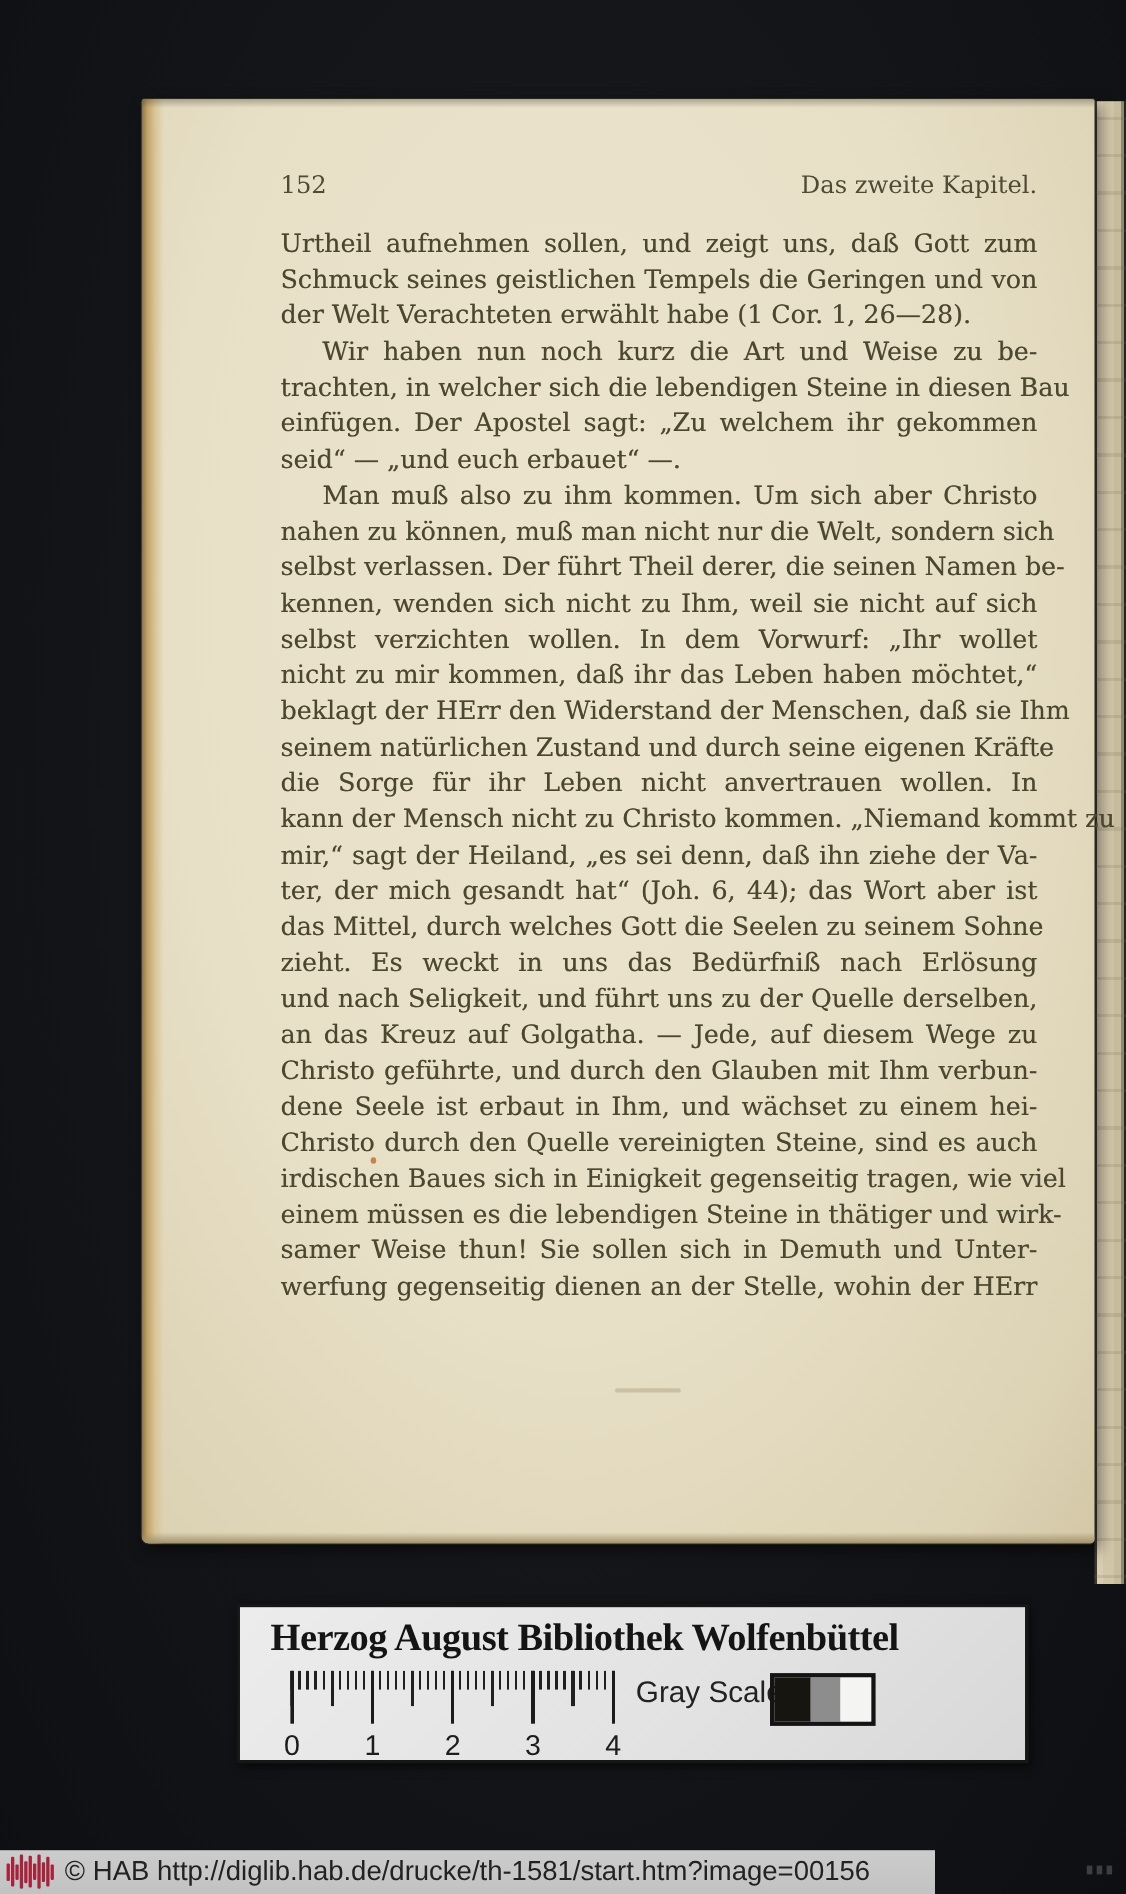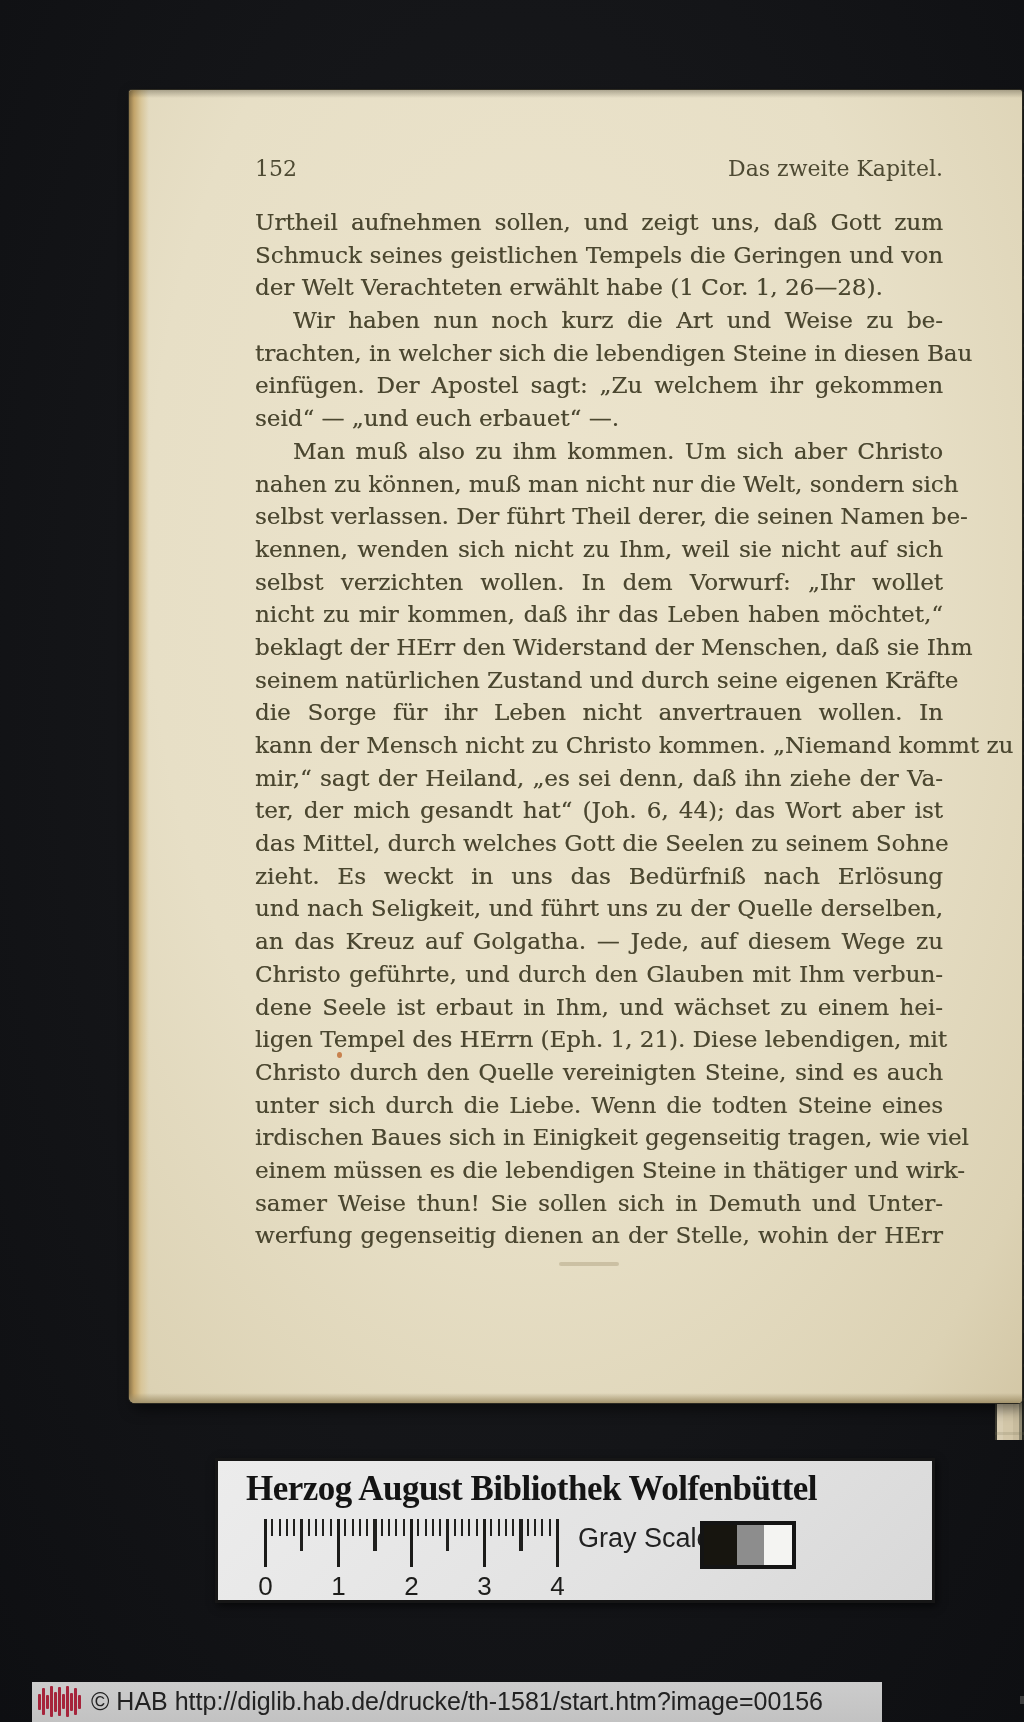--- a/index.html
+++ b/index.html
@@ -12,21 +12,21 @@
   .page-stack{position:absolute;left:995px;top:92px;width:29px;height:1348px;
        background:linear-gradient(90deg,#3c3a30 0 2px,#d8cdb2 2px 8px,#d2c6a8 8px 18px,#c8bc9e 18px 24px,#8e8871 24px 27px,#23241f 27px);
        }
   .page-stack:after{content:"";position:absolute;inset:0;opacity:.18;
        background:repeating-linear-gradient(180deg,transparent 0 14px,#6e6a4d 14px 17px,transparent 17px 34px);}
 
   
   .page{position:absolute;left:129px;top:90px;width:866px;height:1313px;
        border-radius:3px 2px 4px 6px;
        background:radial-gradient(ellipse at 45% 35%, #ece4cd 0%, #e7dfc6 55%, #dcd2b4 88%, #d3c7a6 100%);
-       box-shadow:0 0 0 1px #2a2820, 4px 6px 14px rgba(0,0,0,.55);padding-left:27px;}
+       box-shadow:0 0 0 1px #2a2820, 4px 6px 14px rgba(0,0,0,.55);}
   .page-edge-left{position:absolute;left:0;top:0;bottom:0;width:20px;border-radius:3px 0 0 6px;
        background:linear-gradient(90deg,#8a744a 0%,#c2a369 25%,#d8c598 60%,rgba(216,197,152,0) 100%);}
   .page-edge-bottom{position:absolute;left:0;right:0;bottom:0;height:10px;border-radius:0 0 4px 6px;
        background:linear-gradient(0deg,#a3936c 0%,rgba(163,147,108,0) 100%);}
   .page-shadow-top{position:absolute;left:0;right:0;top:0;height:8px;border-radius:3px 2px 0 0;
        background:linear-gradient(180deg,rgba(60,55,40,.35),rgba(60,55,40,0));}
 
   .pg-header{position:absolute;left:126px;top:66px;width:688px;height:30px;
        color:#4e4a33;font-size:22px;}
   .pagenum{position:absolute;left:0;top:0;}
@@ -67,21 +67,21 @@
        font-family:"Liberation Sans",sans-serif;font-size:27px;color:#222;white-space:nowrap;}
   .gs-box{position:absolute;left:482px;top:60px;width:96px;height:48px;box-sizing:border-box;
        border:4px solid #141414;display:flex;}
   .gs-box span{height:100%;}
   .gs-black{width:38%;background:#17150f;}
   .gs-gray{width:30%;background:#8d8d8d;}
   .gs-white{width:32%;background:#f4f4f2;}
 
   
   .strip{position:absolute;left:0;top:1682px;width:850px;height:40px;
-       background:linear-gradient(180deg,#cccccc,#c2c2c2);margin-left:32px;}
+       background:linear-gradient(180deg,#cccccc,#c2c2c2);}
   .hab-logo{position:absolute;left:6px;top:3px;width:46px;height:33px;
        display:flex;align-items:center;gap:1px;}
   .hab-logo i{display:block;width:3px;background:#a6243b;border-radius:1px;}
   .copyright{position:absolute;left:0;right:0;top:5px;text-align:center;
        font-family:"Liberation Sans",sans-serif;font-size:25px;color:#222;}
   .tiny-mark{position:absolute;left:988px;top:14px;display:flex;gap:4px;}
   .tiny-mark i{display:block;width:5px;height:8px;background:#3d3d3d;}
 </style>
 </head>
 <body>
@@ -119,23 +119,21 @@
         <div class="line">die Sorge für ihr Leben nicht anvertrauen wollen.  In</div>
         <div class="line">kann der Mensch nicht zu Christo kommen. „Niemand kommt zu</div>
         <div class="line">mir,“ sagt der Heiland, „es sei denn, daß ihn ziehe der Va-</div>
         <div class="line">ter, der mich gesandt hat“ (Joh. 6, 44); das Wort aber ist</div>
         <div class="line">das Mittel, durch welches Gott die Seelen zu seinem Sohne</div>
         <div class="line">zieht.  Es weckt in uns das Bedürfniß nach Erlösung</div>
         <div class="line">und nach Seligkeit, und führt uns zu der Quelle derselben,</div>
         <div class="line">an das Kreuz auf Golgatha. — Jede, auf diesem Wege zu</div>
         <div class="line">Christo geführte, und durch den Glauben mit Ihm verbun-</div>
         <div class="line">dene Seele ist erbaut in Ihm, und wächset zu einem hei-</div>
-        <div class="line">ligen Tempel des HErrn (Eph. 1, 21). Diese lebendigen, mit</div>
         <div class="line">Christo durch den Quelle vereinigten Steine, sind es auch</div>
-        <div class="line">unter sich durch die Liebe.  Wenn die todten Steine eines</div>
         <div class="line">irdischen Baues sich in Einigkeit gegenseitig tragen, wie viel</div>
         <div class="line">einem müssen es die lebendigen Steine in thätiger und wirk-</div>
         <div class="line">samer Weise thun!  Sie sollen sich in Demuth und Unter-</div>
         <div class="line">werfung gegenseitig dienen an der Stelle, wohin der HErr</div>
       </div>
 
     <span class="stain"></span>
     <span class="smudge"></span>
   </div>
 

